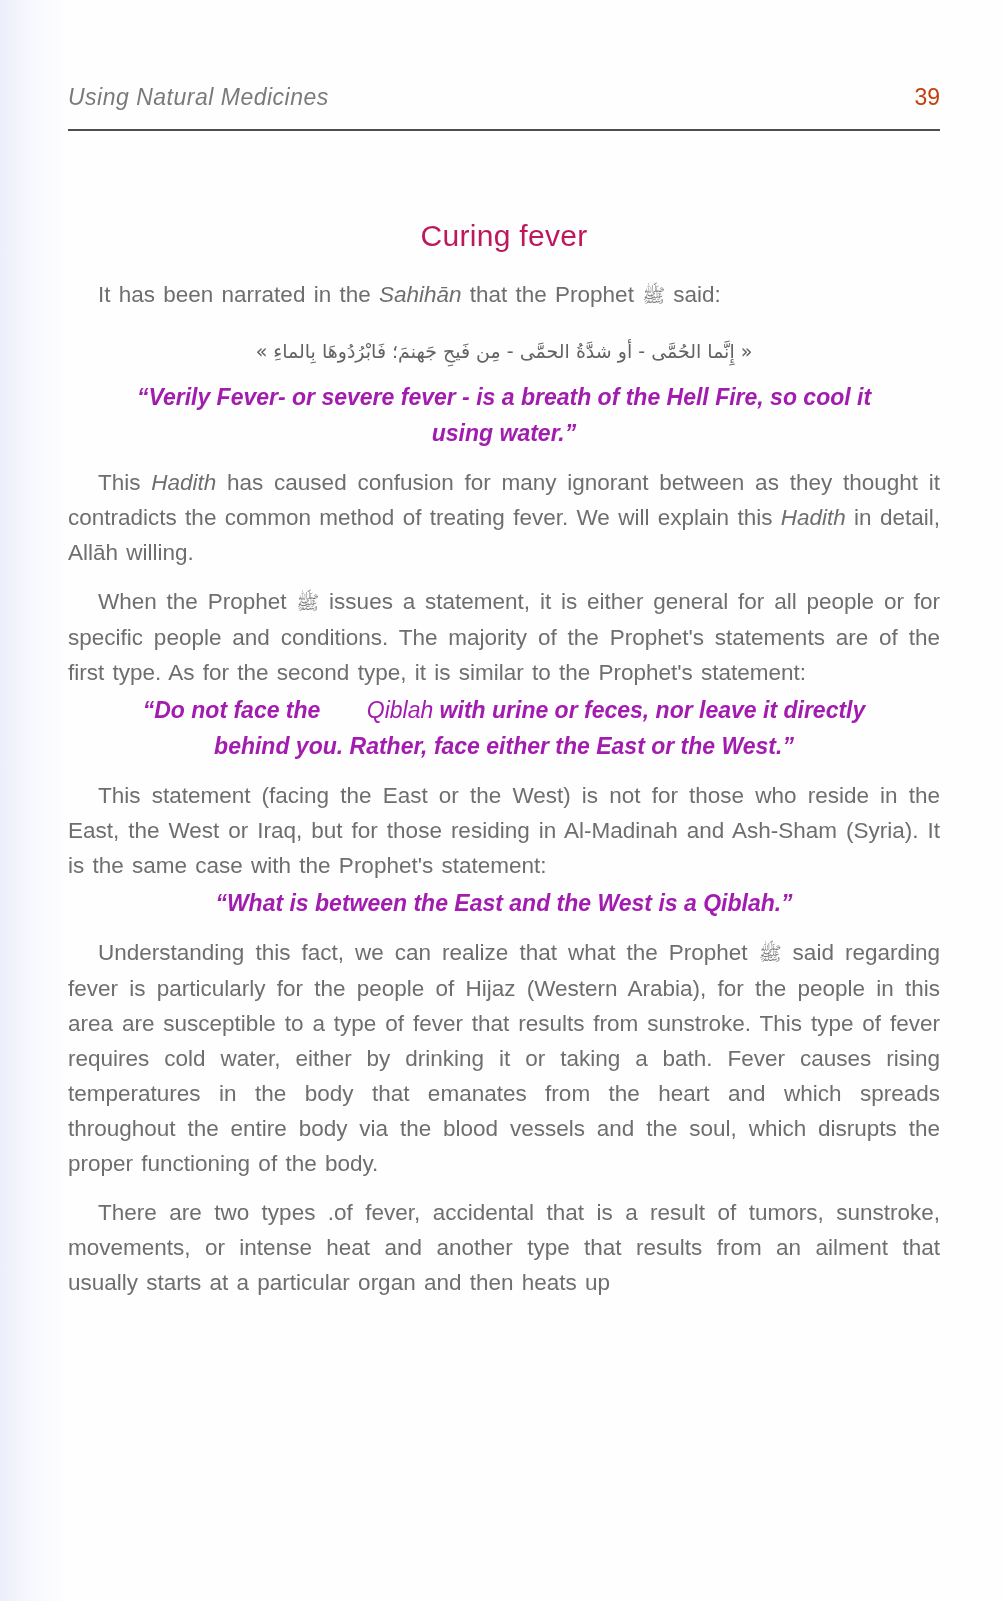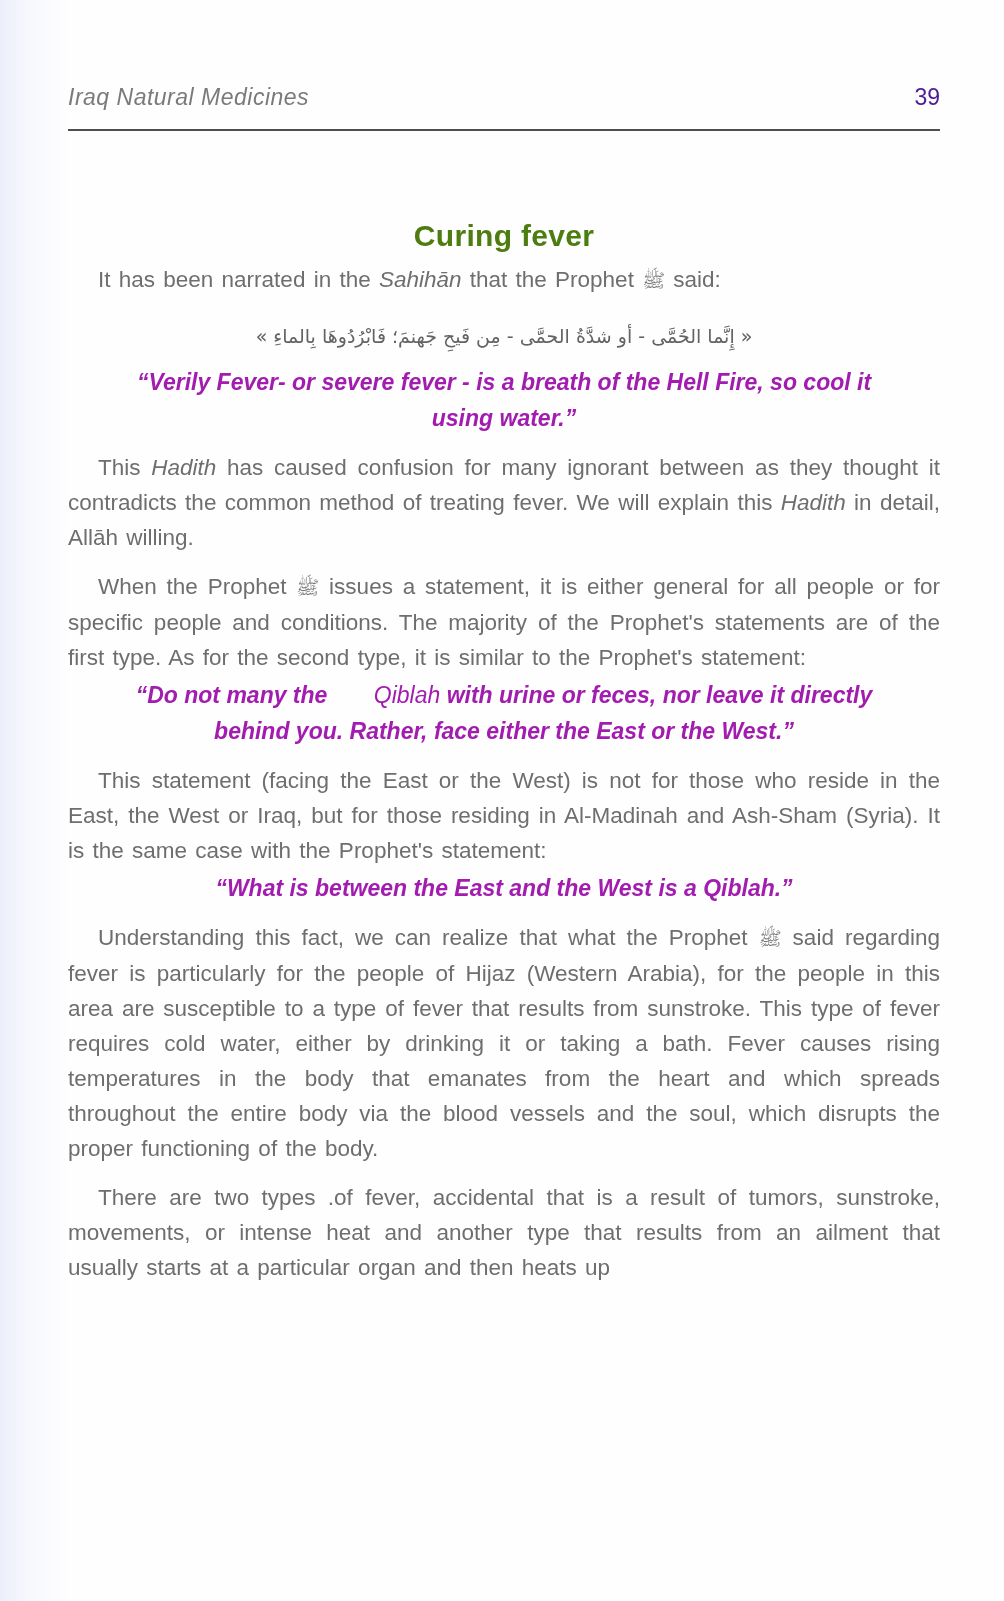--- a/index.html
+++ b/index.html
@@ -29,45 +29,45 @@
     padding: 84px 64px 0 68px;
   }
   .running-head {
     display: flex;
     justify-content: space-between;
     align-items: baseline;
     font-size: 23px;
     color: #7a7a7a;
   }
   .running-title { font-style: italic; letter-spacing: 0.5px; }
-  .page-number { font-size: 23px; color: #4c1d95; }
+  .page-number { font-size: 23px; color: #c2410c; }
   .head-rule {
     border: none;
     border-top: 2.5px solid #4e4e4e;
     margin: 18px 0 0 0;
   }
   .section-title {
     margin: 88px 0 0 0;
     text-align: center;
     font-size: 30px;
-    font-weight: bold;
-    color: #4d7c0f;
+    font-weight: normal;
+    color: #be185d;
     letter-spacing: 0.3px;
   }
   p.body-par {
     margin: 14px 0 0 0;
     font-size: 22.5px;
     line-height: 35px;
     text-align: justify;
     text-align-last: left;
     text-indent: 30px;
     color: #6e6e6e;
     word-spacing: 2px;
   }
-  p.body-par.first { margin-top: 9px; }
+  p.body-par.first { margin-top: 24px; }
   .arabic-line {
     margin: 12px 0 0 0;
     direction: rtl;
     text-align: center;
     font-size: 19px;
     line-height: 52px;
     color: #636363;
     font-family: "DejaVu Sans", sans-serif;
   }
   .translation {
@@ -90,39 +90,39 @@
 </style>
 </head>
 <body>
 
 <div class="page">
   <div class="scan-edge"></div>
 
   <div class="content">
 
     <div class="running-head">
-      <span class="running-title">Iraq Natural Medicines</span>
+      <span class="running-title">Using Natural Medicines</span>
       <span class="page-number">39</span>
     </div>
     <hr class="head-rule">
 
     <h1 class="section-title">Curing fever</h1>
 
     <p class="body-par first"><span>It has been narrated in the </span><span class="seg-i">Sahihān</span><span> that the Prophet </span><span class="seg-sym">ﷺ</span><span> said:</span></p>
 
     <div class="arabic-line" lang="ar">« إِنَّما الحُمَّى - أو شدَّةُ الحمَّى - مِن فَيحِ جَهنمَ؛ فَابْرُدُوهَا بِالماءِ »</div>
 
     <div class="translation"><span>“Verily Fever- or severe fever - is a breath of the Hell Fire, so cool it using water.”</span></div>
 
     <p class="body-par"><span>This </span><span class="seg-i">Hadith</span><span> has caused confusion for many ignorant between as they thought it contradicts the common method of treating fever. We will explain this </span><span class="seg-i">Hadith</span><span> in detail, Allāh willing.</span></p>
 
     <p class="body-par"><span>When the Prophet </span><span class="seg-sym">ﷺ</span><span> issues a statement, it is either general for all people or for specific people and conditions. The majority of the Prophet's statements are of the first type. As for the second type, it is similar to the Prophet's statement:</span></p>
 
 
-    <div class="translation"><span>“Do not many the </span><span class="seg-r">Qiblah</span><span> with urine or feces, nor leave it directly behind you. Rather, face either the East or the West.”</span></div>
+    <div class="translation"><span>“Do not face the </span><span class="seg-r">Qiblah</span><span> with urine or feces, nor leave it directly behind you. Rather, face either the East or the West.”</span></div>
 
     <p class="body-par"><span>This statement (facing the East or the West) is not for those who reside in the East, the West or Iraq, but for those residing in Al-Madinah and Ash-Sham (Syria). It is the same case with the Prophet's statement:</span></p>
 
 
     <div class="translation"><span>“What is between the East and the West is a Qiblah.”</span></div>
 
     <p class="body-par"><span>Understanding this fact, we can realize that what the Prophet </span><span class="seg-sym">ﷺ</span><span> said regarding fever is particularly for the people of Hijaz (Western Arabia), for the people in this area are susceptible to a type of fever that results from sunstroke. This type of fever requires cold water, either by drinking it or taking a bath. Fever causes rising temperatures in the body that emanates from the heart and which spreads throughout the entire body via the blood vessels and the soul, which disrupts the proper functioning of the body.</span></p>
 
     <p class="body-par"><span>There are two types .of fever, accidental that is a result of tumors, sunstroke, movements, or intense heat and another type that results from an ailment that usually starts at a particular organ and then heats up</span></p>
 

